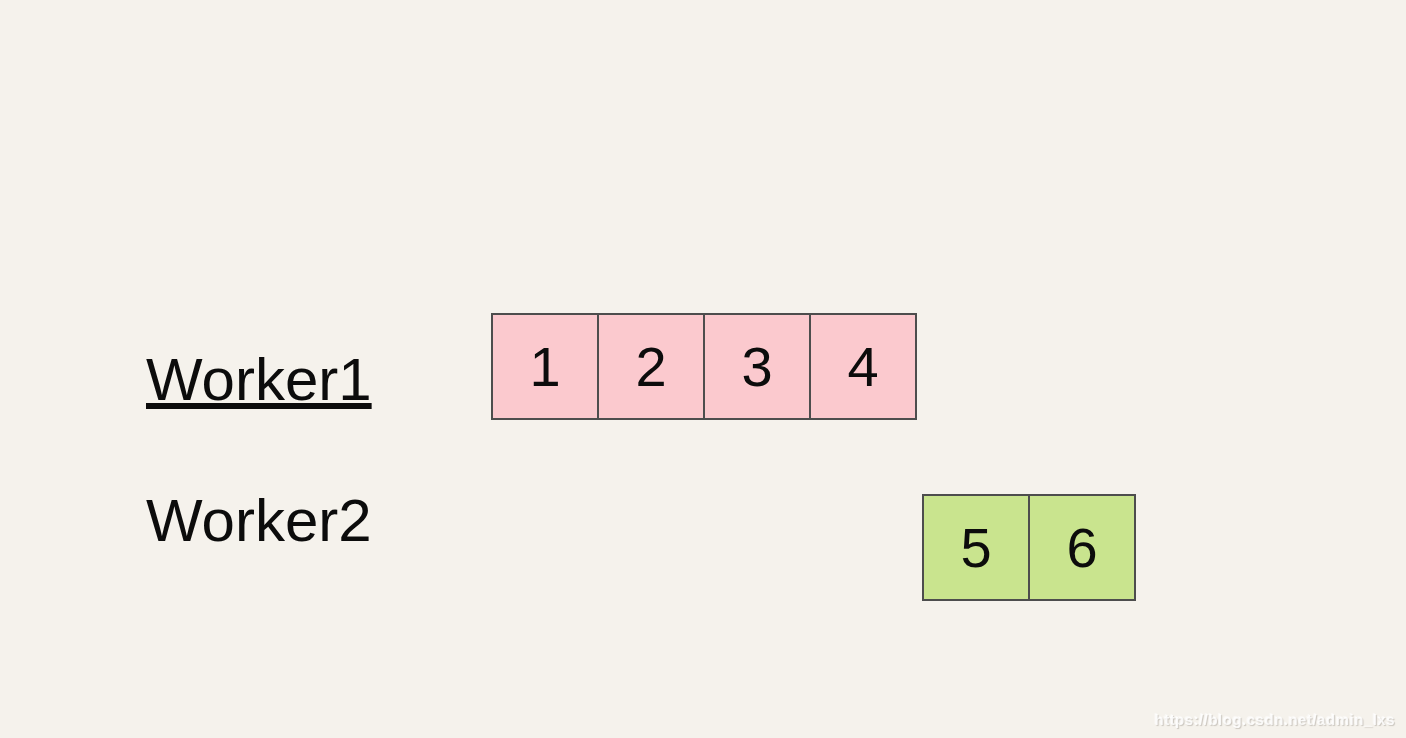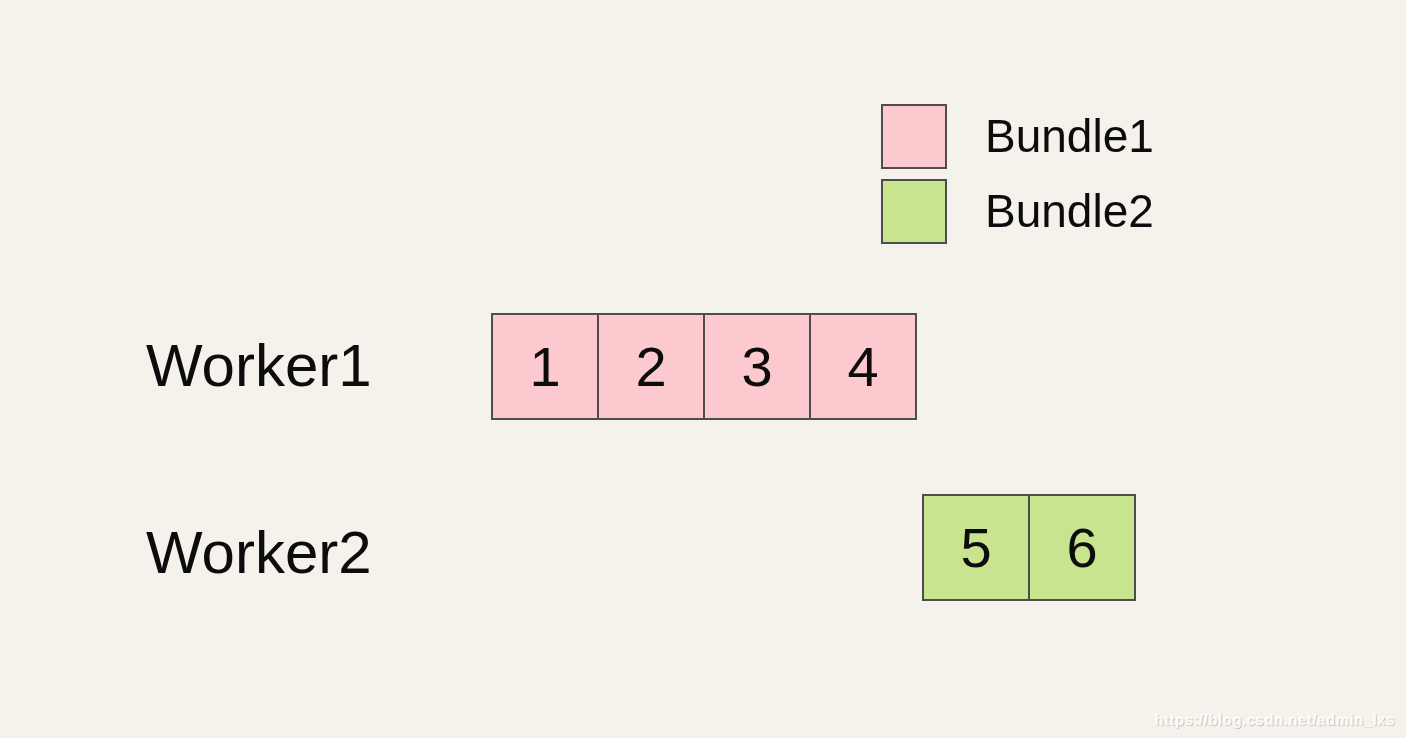--- a/index.html
+++ b/index.html
@@ -47,22 +47,22 @@
     white-space: nowrap;
   }
   
   .worker-label {
     position: absolute;
     left: 146px;
     font-size: 60px;
     line-height: 70px;
     white-space: nowrap;
   }
-  .label-1 { top: 331px; }
-  .label-2 { top: 518px; }
+  .label-1 { top: 345px; text-decoration: underline; }
+  .label-2 { top: 486px; }
   .cells {
     position: absolute;
     display: flex;
   }
   .cells-1 { left: 491px; top: 313px; }
   .cells-2 { left: 922px; top: 494px; }
   .cell {
     width: 108px;
     height: 107px;
     box-sizing: border-box;
@@ -84,30 +84,20 @@
     text-shadow: 1px 1px 1px rgba(150, 145, 135, 0.45),
                  -1px -1px 1px rgba(255, 255, 255, 0.6);
     font-weight: bold;
   }
 </style>
 </head>
 <body>
 
 <div class="canvas">
 
-  <div class="legend">
-      <div class="legend-row">
-        <span class="swatch" style="background: rgb(251, 201, 206);"></span>
-        <span class="legend-label">Bundle1</span>
-      </div>
-      <div class="legend-row">
-        <span class="swatch" style="background: rgb(201, 228, 142);"></span>
-        <span class="legend-label">Bundle2</span>
-      </div>
-    </div>
 
   <div class="worker-label label-1">Worker1</div>
   <div class="cells cells-1">
       <div class="cell" style="background: rgb(251, 201, 206);">1</div>
       <div class="cell" style="background: rgb(251, 201, 206);">2</div>
       <div class="cell" style="background: rgb(251, 201, 206);">3</div>
       <div class="cell" style="background: rgb(251, 201, 206);">4</div>
     </div>
 
   <div class="worker-label label-2">Worker2</div>

